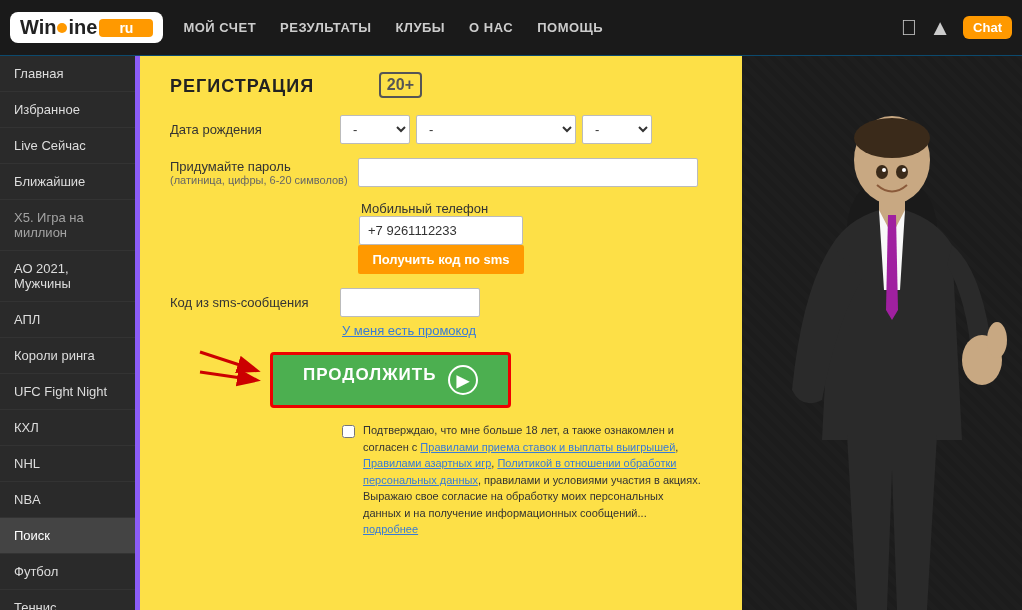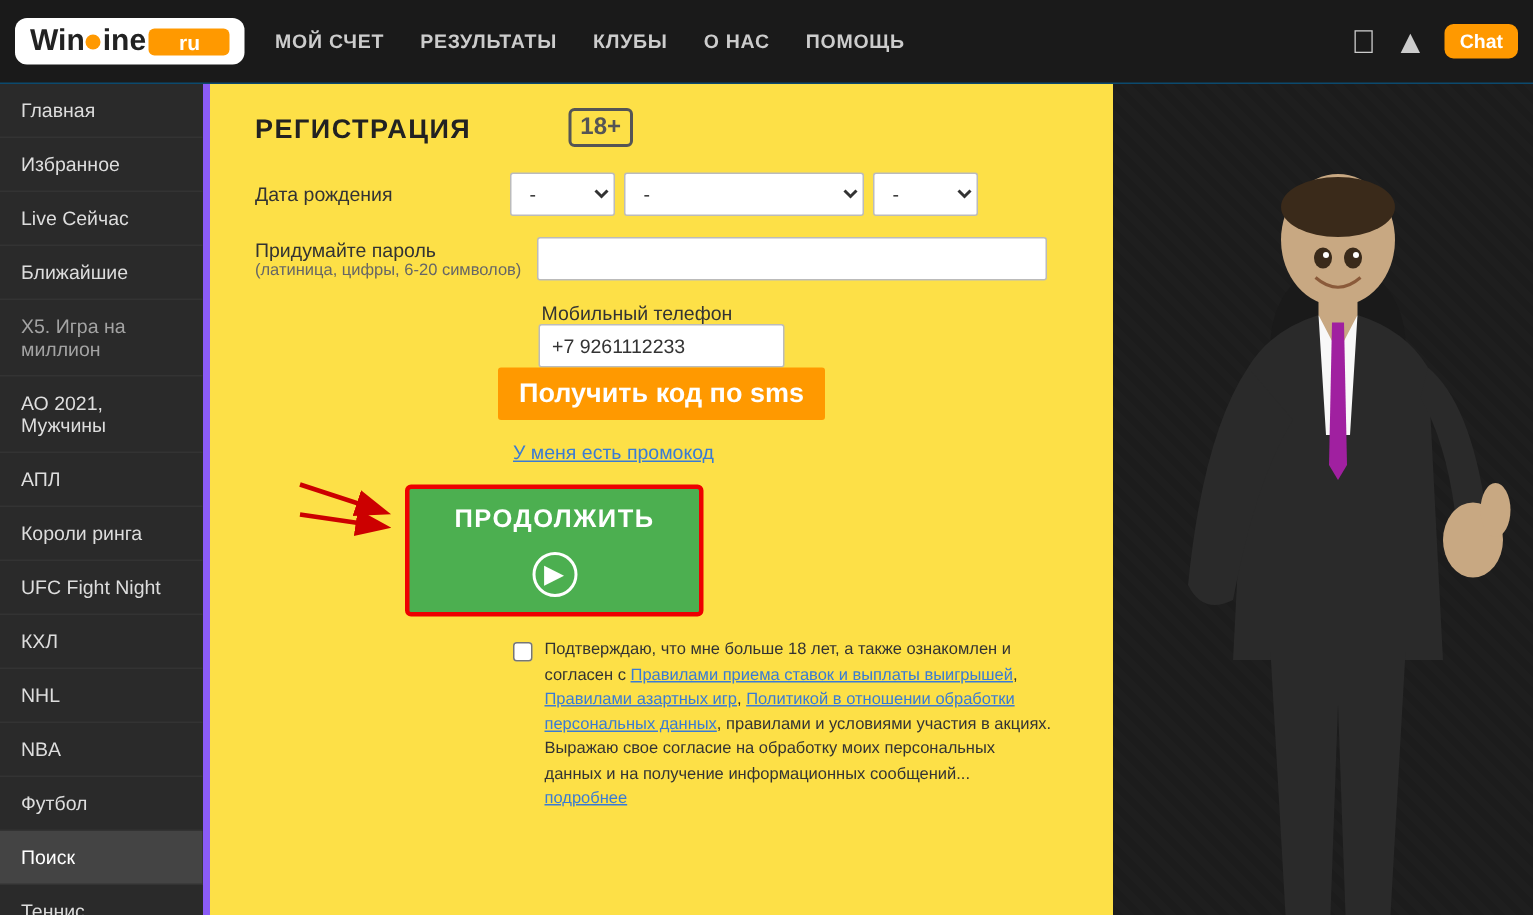--- a/index.html
+++ b/index.html
@@ -199,21 +199,21 @@
       font-size: 13px;
       border-radius: 2px;
       color: #333;
       width: 164px;
     }
     .sms-btn {
       background: #f90;
       color: #fff;
       border: none;
       padding: 7px 14px;
-      font-size: 18px;
+      font-size: 13px;
       border-radius: 2px;
       cursor: pointer;
       font-weight: bold;
     }
 
     .sms-code-row {
       display: flex;
       align-items: center;
       margin-bottom: 6px;
       gap: 10px;
@@ -247,24 +247,22 @@
       background: #4caf50;
       color: #fff;
       border: 3px solid #e00;
       border-radius: 4px;
       padding: 10px 30px;
       font-size: 17px;
       font-weight: bold;
       cursor: pointer;
       letter-spacing: 1px;
       display: flex;
-      align-items: center;
       gap: 12px;
       text-transform: uppercase;
-      flex-direction: column;
     }
     .continue-btn .arrow-circle {
       background: #4caf50;
       border: 2px solid #fff;
       border-radius: 50%;
       width: 30px;
       height: 30px;
       display: flex;
       align-items: center;
       justify-content: center;
@@ -351,28 +349,28 @@
     <div class="sidebar-item">Live Сейчас</div>
     <div class="sidebar-item">Ближайшие</div>
     <div class="sidebar-item highlight">Х5. Игра на миллион</div>
     <div class="sidebar-item">АО 2021, Мужчины</div>
     <div class="sidebar-item">АПЛ</div>
     <div class="sidebar-item">Короли ринга</div>
     <div class="sidebar-item">UFC Fight Night</div>
     <div class="sidebar-item">КХЛ</div>
     <div class="sidebar-item">NHL</div>
     <div class="sidebar-item">NBA</div>
+    <div class="sidebar-item active">Поиск</div>
     <div class="sidebar-item">Футбол</div>
-    <div class="sidebar-item active">Поиск</div>
     <div class="sidebar-item">Теннис</div>
   </div>
 
   <div class="content">
     <div class="page-title">РЕГИСТРАЦИЯ</div>
-    <div class="age-badge">18+</div>
+    <div class="age-badge">20+</div>
 
     <div class="dob-row">
       <span class="dob-label">Дата рождения</span>
       <div class="dob-selects">
         <select class="dob-select narrow">
           <option>-</option>
         </select>
         <select class="dob-select wide">
           <option>-</option>
         </select>
@@ -389,20 +387,24 @@
       </span>
       <input type="password" class="form-control" style="width: 340px;">
     </div>
 
     <div class="phone-row">
       <span class="phone-label">Мобильный телефон</span>
       <input type="text" class="phone-input form-control" value="+7 9261112233" style="">
       <button class="sms-btn">Получить код по sms</button>
     </div>
 
+    <div class="sms-code-row">
+      <span class="sms-code-label">Код из sms-сообщения</span>
+      <input type="text" class="sms-code-input form-control" style="">
+    </div>
 
     <a class="promo-link">У меня есть промокод</a>
 
     <div style="position:relative; margin-left: 100px; margin-bottom: 14px; display: flex; align-items: center;">
 
       <svg width="80" height="60" style="position:absolute; left:-80px; top:-10px;">
 
         <line x1="10" y1="10" x2="65" y2="28" stroke="#cc0000" stroke-width="3" marker-end="url(#arr)"></line>
 
         <line x1="10" y1="30" x2="65" y2="38" stroke="#cc0000" stroke-width="3" marker-end="url(#arr)"></line>

